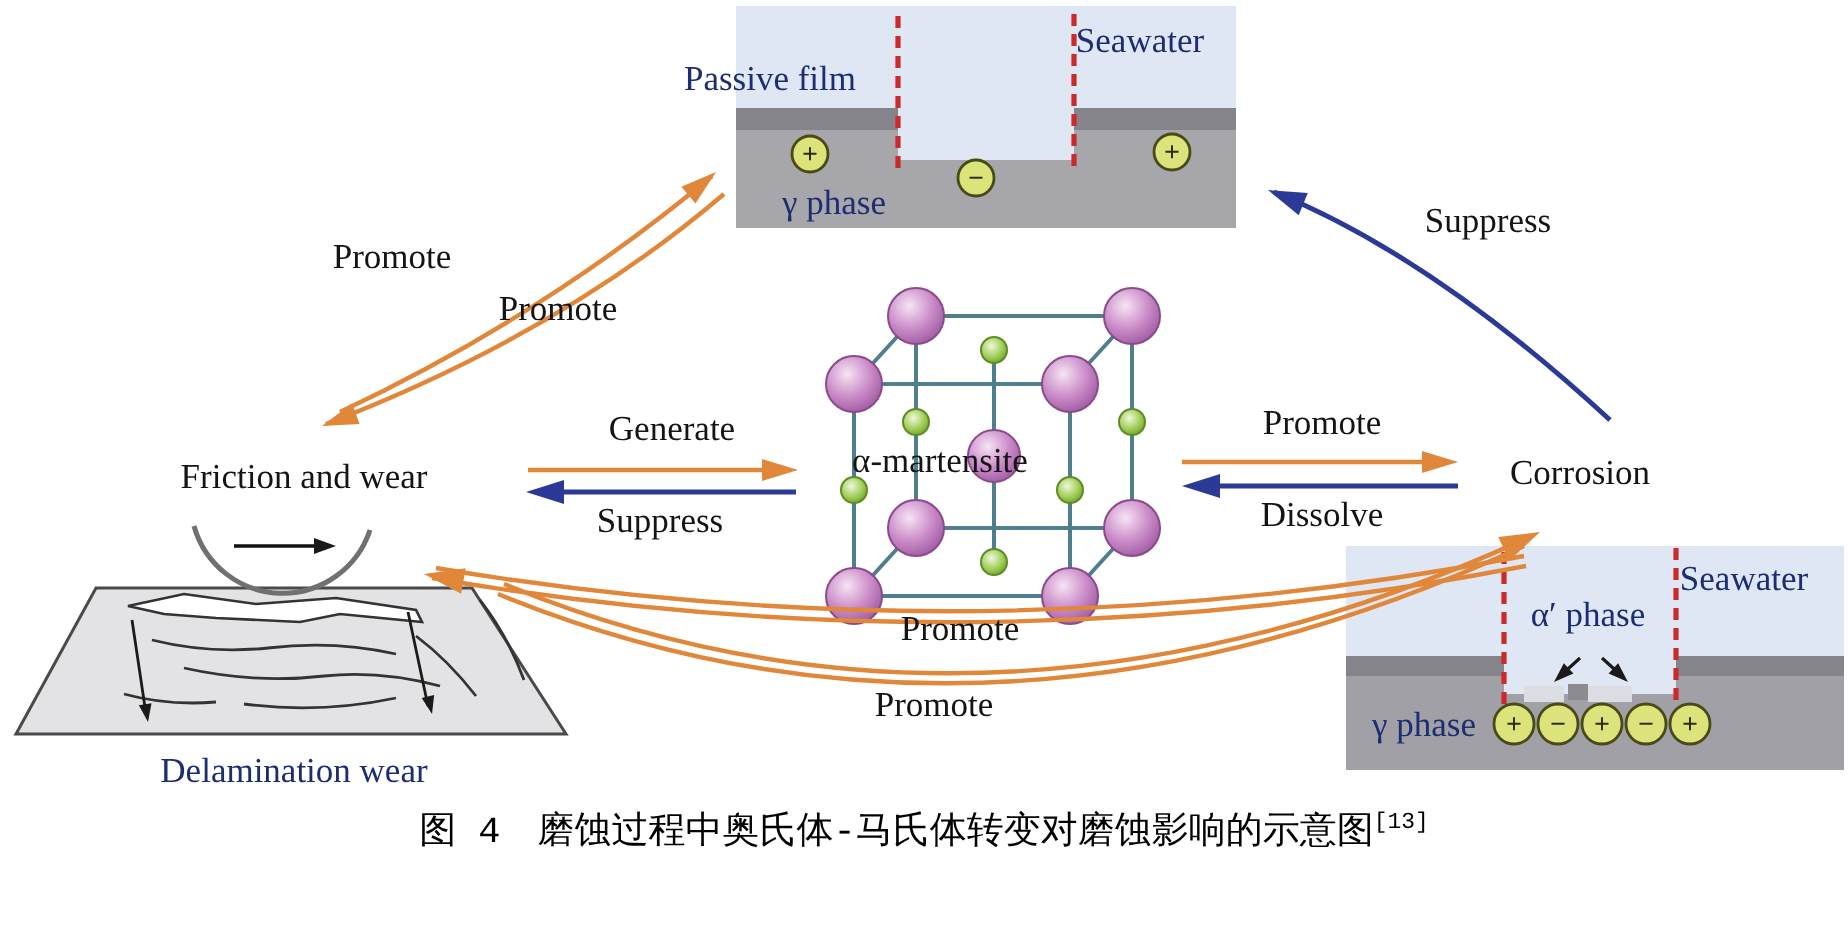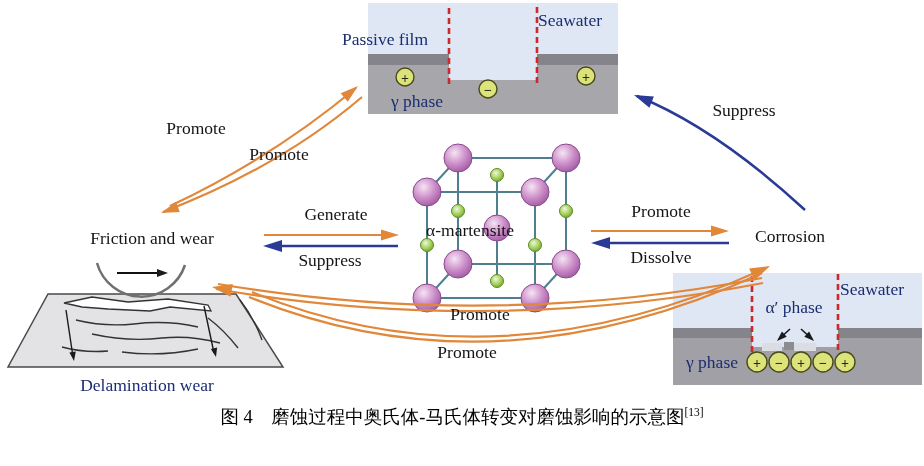--- a/index.html
+++ b/index.html
@@ -11,21 +11,21 @@
   .lbl-charge{font-size:14px;fill:#2a2a10;font-weight:bold;}
   .orange-line{stroke:#e0873a;stroke-width:2.2;fill:none;}
   .blue-line{stroke:#2a3a96;stroke-width:2.5;fill:none;}
   .orange-head{fill:#e0873a;stroke:none;}
   .blue-head{fill:#2a3a96;stroke:none;}
   .black-head{fill:#1a1a1a;stroke:none;}
   .red-dash{stroke:#cc2a2a;stroke-width:2.6;stroke-dasharray:6,4;fill:none;}
   .crystal-line{stroke:#4f7e8e;stroke-width:2;fill:none;}
   .crack{stroke:#333;stroke-width:1.4;fill:none;}
   .caption{position:absolute;left:0;width:100%;text-align:center;color:#000;
-           font-size:18.5px;line-height:26px;}
+           font-size:18.5px;line-height:26px;font-family:Liberation Mono, monospace;}
   .caption sup{font-size:0.62em;}
 </style>
 </head>
 <body>
 
 <div class="stage">
 <svg width="924" height="466" viewBox="0 0 924 466">
   <defs>
     <radialGradient id="pgrad" cx="38%" cy="32%" r="75%">
       <stop offset="0%" stop-color="#f6e4f4"></stop>

